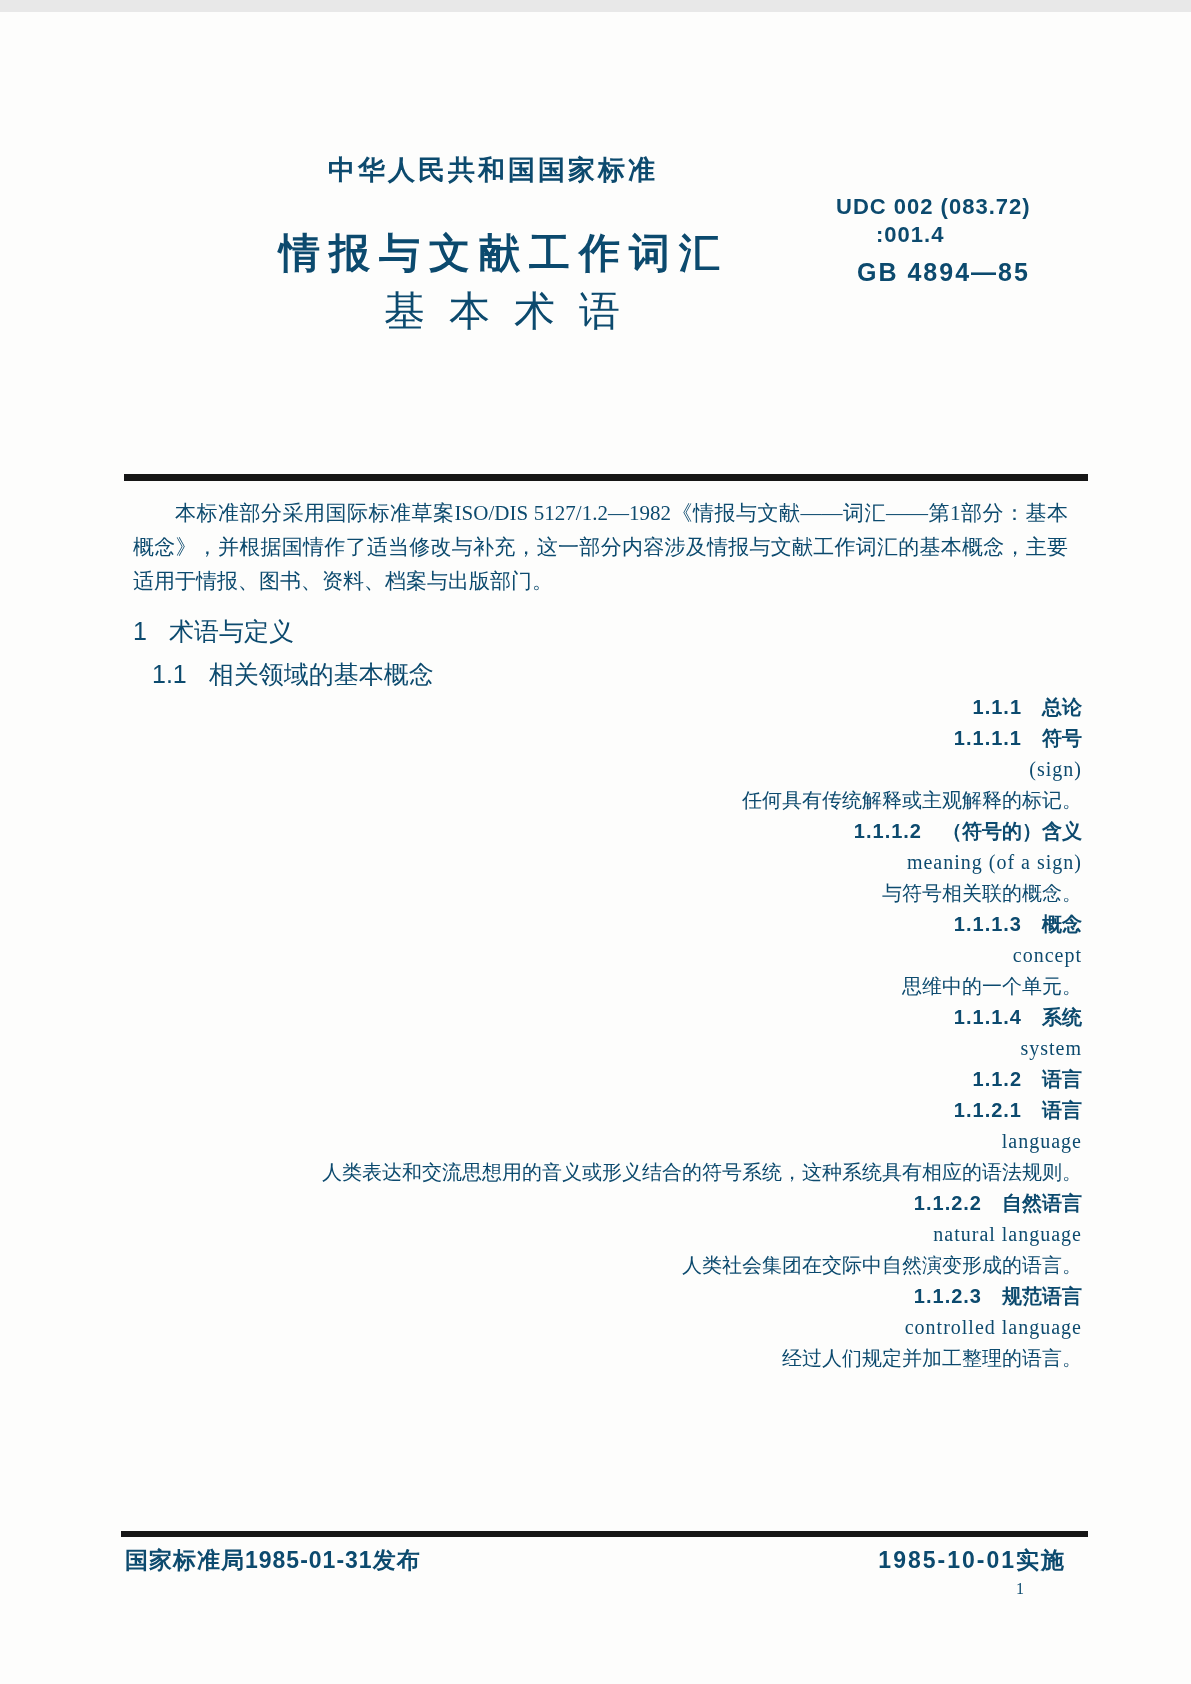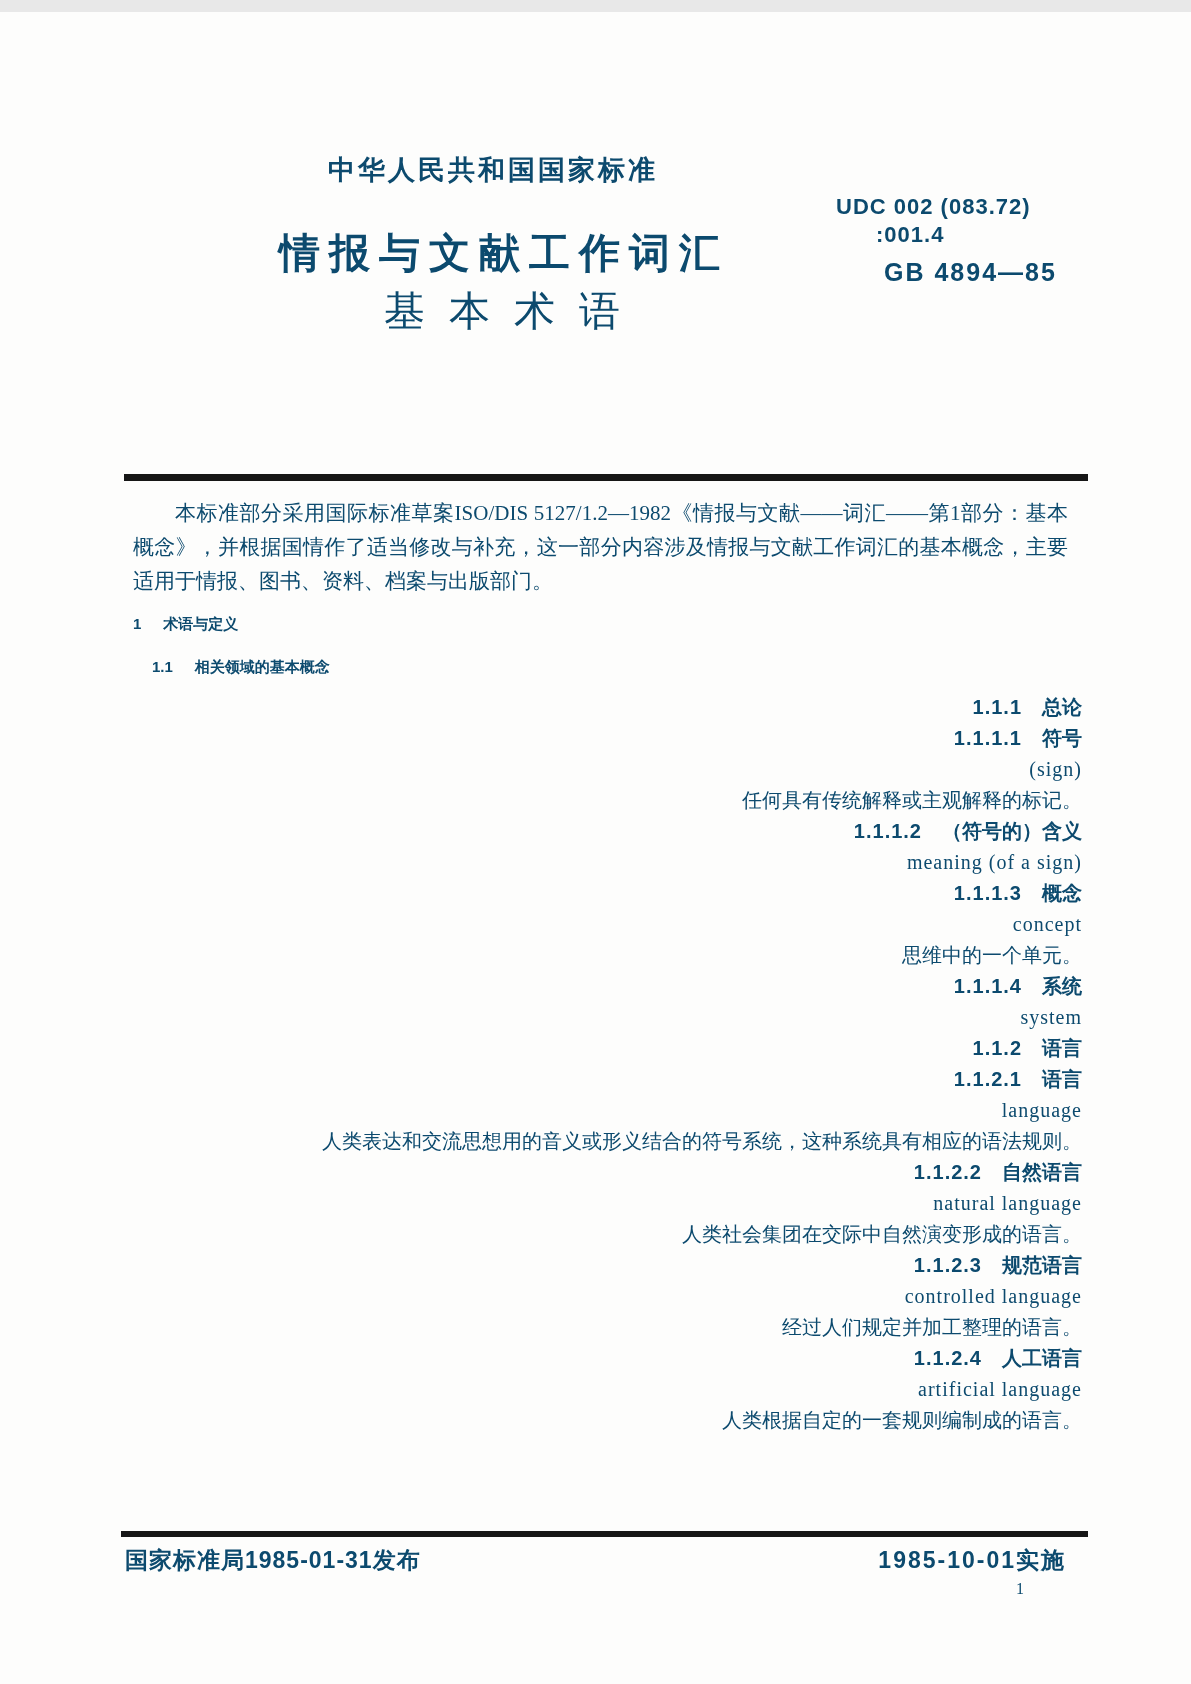--- a/index.html
+++ b/index.html
@@ -51,21 +51,21 @@
     left: 836px; top: 181px;
     font-family: "Liberation Sans", sans-serif;
     font-weight: bold;
     font-size: 22px;
     letter-spacing: 1px;
     line-height: 28px;
   }
   .udc-line2 { padding-left: 40px; }
   .gb-number {
     position: absolute;
-    left: 884px; top: 246px;
+    left: 857px; top: 246px;
     font-family: "Liberation Sans", sans-serif;
     font-weight: bold;
     font-size: 25px;
     letter-spacing: 2px;
     white-space: nowrap;
   }
   .en-title {
     position: absolute;
     left: 310px; top: 328px;
     width: 350px;
@@ -90,22 +90,22 @@
     width: 935px;
     font-size: 21px;
     line-height: 34px;
     text-align: justify;
     text-indent: 2em;
     font-family: "Liberation Serif", serif;
   }
   .sec-heading {
     position: absolute;
     font-family: "Liberation Sans", sans-serif;
-    font-weight: bold;
-    font-size: 15px;
+    font-weight: normal;
+    font-size: 25px;
     white-space: nowrap;
   }
   .sec-1 { left: 133px; top: 603px; }
   .sec-1-1 { left: 152px; top: 646px; }
   .sec-heading .sec-num { margin-right: 22px; }
 
   .terms {
     position: absolute;
     left: 152px; top: 680px;
     width: 930px;
@@ -196,20 +196,21 @@
         <div class="term-line"><span class="term-num">1.1.1</span><span>总论</span></div>
       </div>
       <div class="term">
         <div class="term-line"><span class="term-num">1.1.1.1</span><span>符号</span></div>
         <div class="term-en">(sign)</div>
         <div class="term-def">任何具有传统解释或主观解释的标记。</div>
       </div>
       <div class="term">
         <div class="term-line"><span class="term-num">1.1.1.2</span><span>（符号的）含义</span></div>
         <div class="term-en">meaning (of a sign)</div>
+        <div class="term-def">与符号相关联的概念。</div>
       </div>
       <div class="term">
         <div class="term-line"><span class="term-num">1.1.1.3</span><span>概念</span></div>
         <div class="term-en">concept</div>
         <div class="term-def">思维中的一个单元。</div>
       </div>
       <div class="term">
         <div class="term-line"><span class="term-num">1.1.1.4</span><span>系统</span></div>
         <div class="term-en">system</div>
       </div>
@@ -223,25 +224,20 @@
       </div>
       <div class="term">
         <div class="term-line"><span class="term-num">1.1.2.2</span><span>自然语言</span></div>
         <div class="term-en">natural language</div>
         <div class="term-def">人类社会集团在交际中自然演变形成的语言。</div>
       </div>
       <div class="term">
         <div class="term-line"><span class="term-num">1.1.2.3</span><span>规范语言</span></div>
         <div class="term-en">controlled language</div>
         <div class="term-def">经过人们规定并加工整理的语言。</div>
-      </div>
-      <div class="term">
-        <div class="term-line"><span class="term-num">1.1.2.4</span><span>人工语言</span></div>
-        <div class="term-en">artificial language</div>
-        <div class="term-def">人类根据自定的一套规则编制成的语言。</div>
       </div>
     </div>
 
   <div class="rule rule-bottom"></div>
   <div class="footer-left">国家标准局1985-01-31发布</div>
   <div class="footer-right">1985-10-01实施</div>
   <div class="page-number">1</div>
 
 </div>
 

